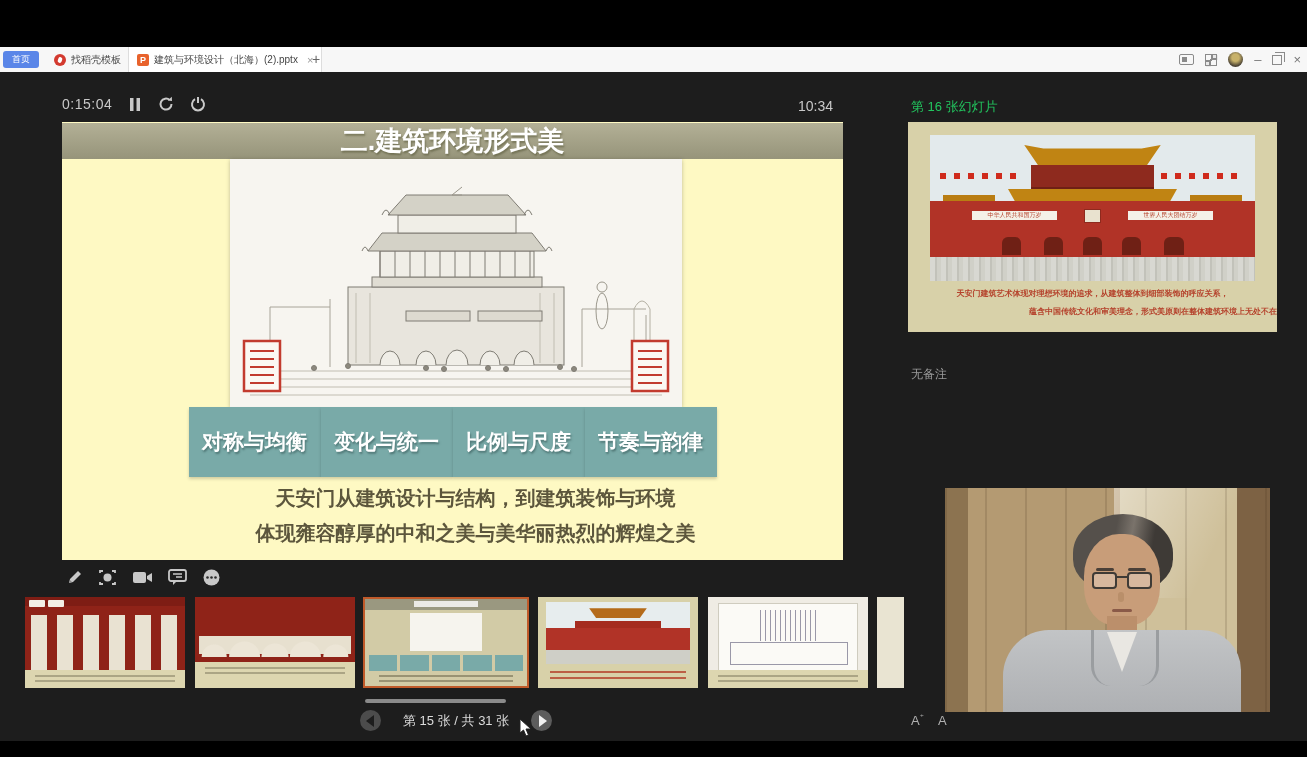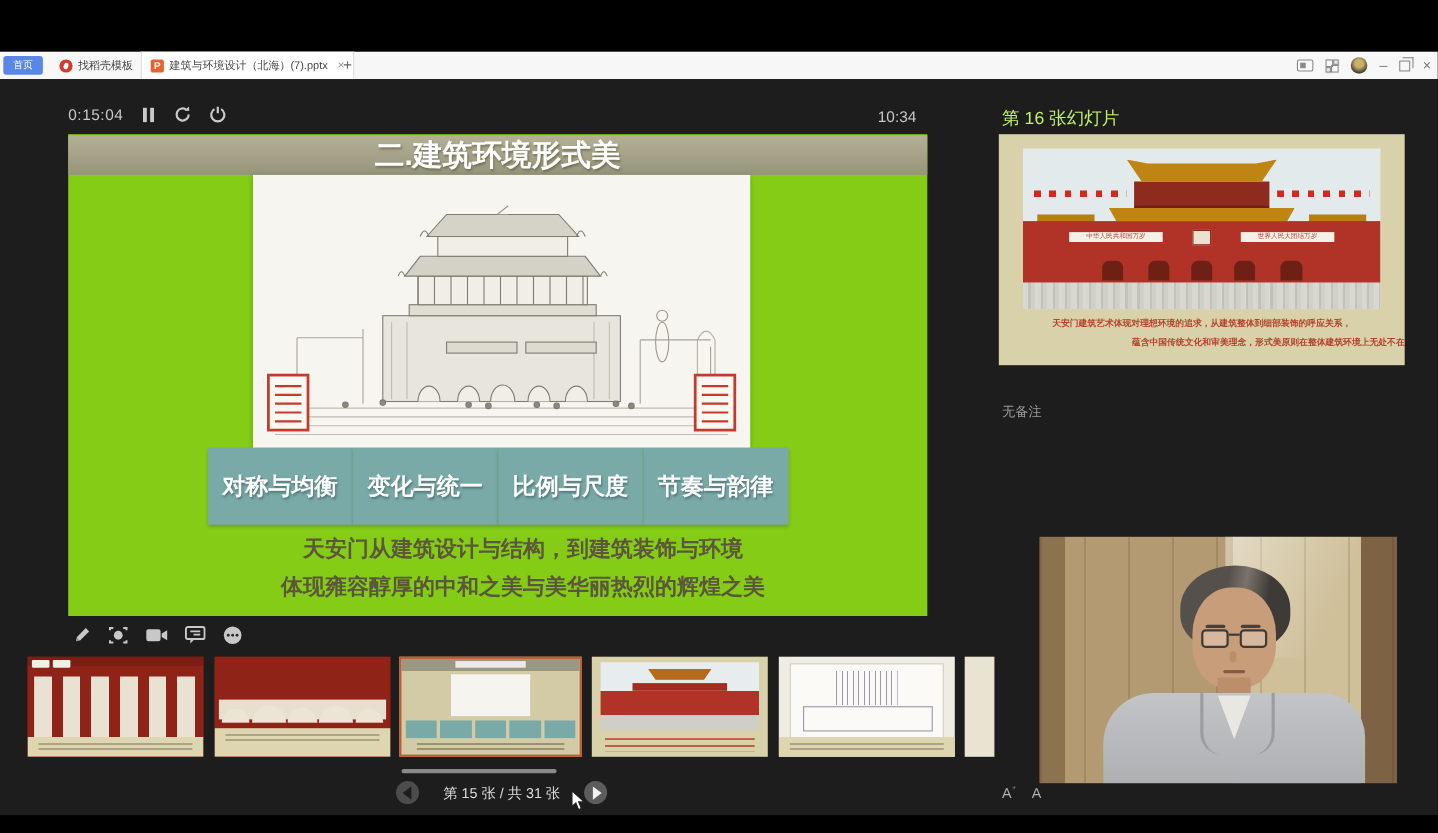--- a/index.html
+++ b/index.html
@@ -41,21 +41,21 @@
 
   
   .app { position:absolute; left:0; top:72px; width:1307px; height:669px; background:#1d1d1d; }
 
   .ctl-row { position:absolute; left:62px; top:24px; display:flex; align-items:center; gap:16px; color:#c9c9c9; }
   .timer { font-size:14px; letter-spacing:.5px; }
   .ic { display:inline-flex; }
   .clock { position:absolute; left:798px; top:26px; color:#c9c9c9; font-size:14px; }
 
   
-  .slide { position:absolute; left:62px; top:50px; width:781px; height:438px; background:#84cc16; }
+  .slide { position:absolute; left:62px; top:50px; width:781px; height:438px; background:#fef9c3; }
   .slide-band { position:absolute; left:0; top:1px; width:100%; height:36px;
                 background:linear-gradient(#b3b096,#96947a); }
   .slide-title { width:100%; text-align:center; color:#fff; font-weight:bold; font-size:27px;
                  line-height:36px; text-shadow:1px 2px 2px rgba(80,80,50,.55); }
   .card { position:absolute; left:168px; top:37px; width:452px; height:248px; background:#f7f5f0;
           box-shadow:0 1px 4px rgba(0,0,0,.25); }
   .kw-row { position:absolute; left:0; top:285px; width:100%; display:flex; justify-content:center; }
   .kw { width:132px; height:70px; background:#79aaa8; color:#fff; font-weight:bold; font-size:21px;
         display:flex; align-items:center; justify-content:center; text-shadow:1px 2px 2px rgba(40,70,70,.5);
         box-shadow:0 2px 3px rgba(0,0,0,.18); }
@@ -117,21 +117,21 @@
   .nav { position:absolute; left:360px; top:638px; display:flex; align-items:center; gap:22px; }
   .nav-btn { width:21px; height:21px; border-radius:50%; background:#4c4c4c; position:relative; }
   .nav-btn.next { background:#5c5c5c; }
   .nav-btn .tri-l { position:absolute; left:6px; top:5px; border:6px solid transparent; border-left:none;
       border-right:8px solid #1d1d1d; }
   .nav-btn .tri-r { position:absolute; left:8px; top:5px; border:6px solid transparent; border-right:none;
       border-left:8px solid #f0f0f0; }
   .page-ind { color:#dcdcdc; font-size:13px; }
 
   
-  .next-label { position:absolute; left:911px; top:26px; color:#bef264; font-size:16px; }
+  .next-label { position:absolute; left:911px; top:26px; color:#22c55e; font-size:13px; }
   .preview { position:absolute; left:908px; top:50px; width:369px; height:210px; background:#d8d1a9; }
   .pv-photo { position:absolute; left:22px; top:13px; right:22px; height:146px;
       background:linear-gradient(#e3eaec 0 55%, #dfe5e4 55% 100%); overflow:hidden; }
   .pv-roof-top { position:absolute; left:29%; top:10px; width:42%; height:20px; background:#c08413;
       clip-path:polygon(10% 100%, 90% 100%, 100% 0, 86% 18%, 14% 18%, 0 0); }
   .pv-upwall { position:absolute; left:31%; top:30px; width:38%; height:26px; background:#8e2a1e;
       box-shadow:inset 0 -4px 0 #6f2015; }
   .pv-roof2 { position:absolute; left:24%; top:54px; width:52%; height:12px; background:#c08413;
       clip-path:polygon(4% 100%, 96% 100%, 100% 0, 0 0); }
   .pv-wing { position:absolute; top:60px; width:16%; height:10px; background:#b97d12; }
@@ -193,21 +193,21 @@
 <div id="screen">
 
   <div class="tabbar">
     <div class="home-tab">首页</div>
     <div class="tab docer">
       <span class="docer-ico"></span>
       <span>找稻壳模板</span>
     </div>
     <div class="tab active">
       <span class="ppt-ico">P</span>
-      <span>建筑与环境设计（北海）(7).pptx</span>
+      <span>建筑与环境设计（北海）(2).pptx</span>
       <span class="tab-close">×</span>
     </div>
     <div class="newtab">+</div>
     <div class="winctl">
       <span class="wc-layout"></span>
       <span class="wc-grid">
           <i class="tr"></i>
           <i class="bl"></i>
         </span>
       <span class="wc-avatar"></span>

